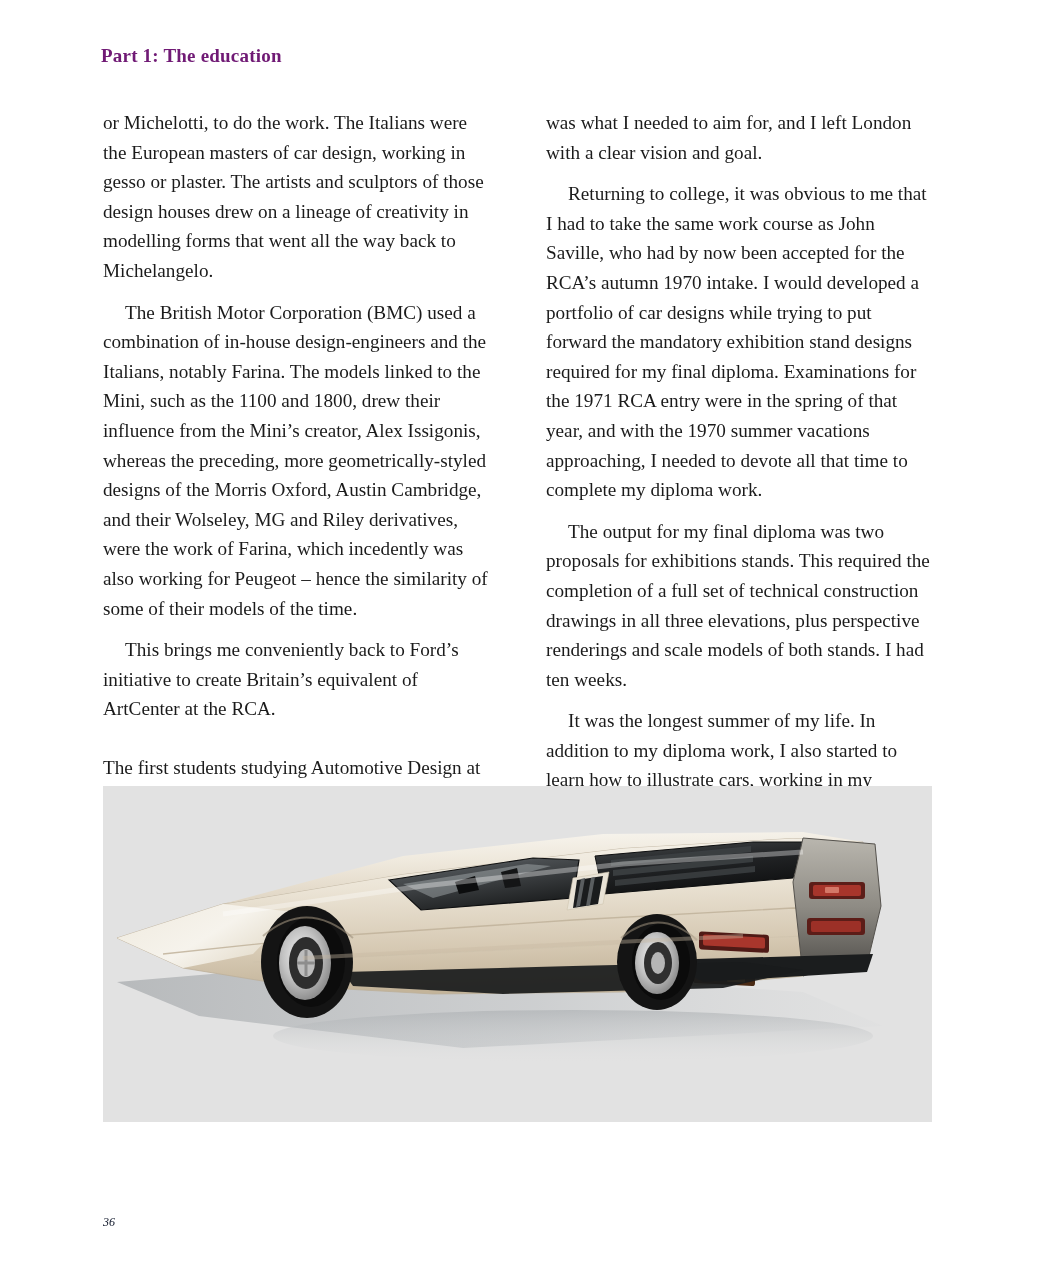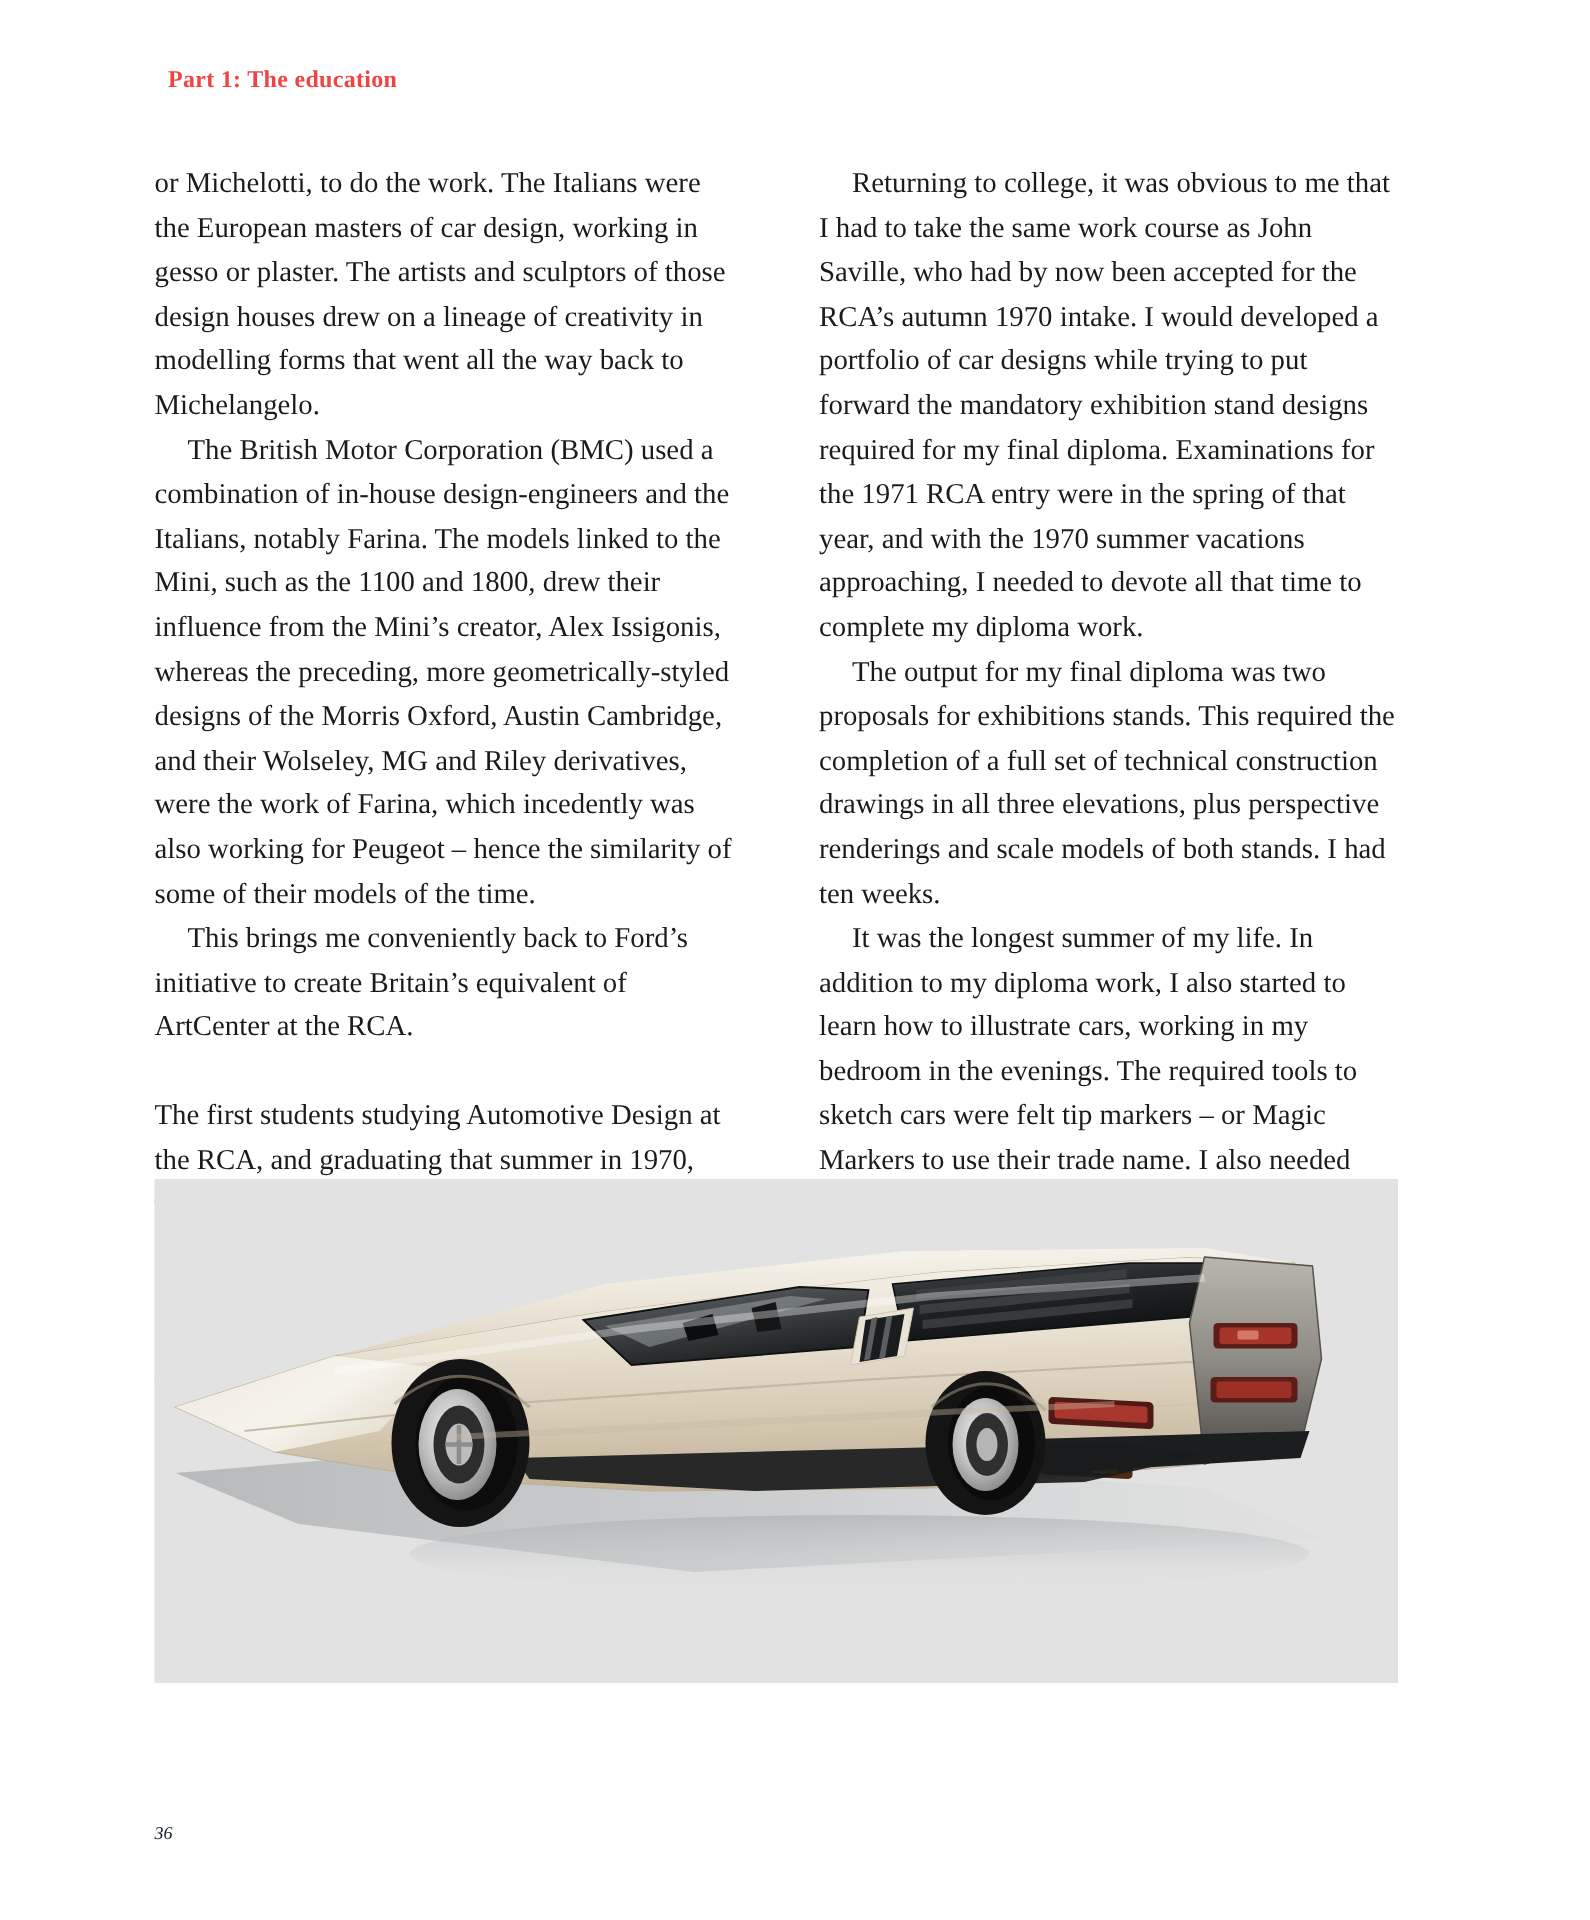--- a/index.html
+++ b/index.html
@@ -21,26 +21,26 @@
     position: absolute;
     left: 0; top: 0;
     width: 1060px;
     height: 1280px;
     background: #ffffff;
   }
 
   
   .running-head {
     position: absolute;
-    left: 112px;
+    left: 101px;
     top: 45px;
-    font-size: 16px;
+    font-size: 19px;
     font-weight: bold;
     letter-spacing: 0.2px;
-    color: #ef4444;
+    color: #701a75;
   }
 
   
   .columns {
     position: absolute;
     left: 103px;
     top: 108px;
     width: 830px;
     height: 665px;
     display: flex;
@@ -52,21 +52,21 @@
   }
 
   .column p {
     font-size: 19.2px;
     line-height: 29.6px;
     text-align: left;
     color: #1b1b1b;
     hyphens: none;
   }
 
-  .column p.indent { text-indent: 22px; }
+  .column p.indent { text-indent: 22px; margin-top: 12px; }
   .column p.gap-before { margin-top: 29.6px; }
 
   
   .figure {
     position: absolute;
     left: 103px;
     top: 786px;
     width: 829px;
     height: 336px;
   }
@@ -113,20 +113,21 @@
 
     <div class="column">
       <p class="indent-none">or Michelotti, to do the work. The Italians were the European masters of car design, working in gesso or plaster. The artists and sculptors of those design houses drew on a lineage of creativity in modelling forms that went all the way back to Michelangelo.</p>
       <p class="indent">The British Motor Corporation (BMC) used a combination of in-house design-engineers and the Italians, notably Farina. The models linked to the Mini, such as the 1100 and 1800, drew their influence from the Mini’s creator, Alex Issigonis, whereas the preceding, more geometrically-styled designs of the Morris Oxford, Austin Cambridge, and their Wolseley, MG and Riley derivatives, were the work of Farina, which incedently was also working for Peugeot – hence the similarity of some of their models of the time.</p>
       <p class="indent">This brings me conveniently back to Ford’s initiative to create Britain’s equivalent of ArtCenter at the RCA.</p>
       <p class="gap-before">The first students studying Automotive Design at the RCA, and graduating that summer in 1970, were an Englishman called Peter Stevens and a Scotsman named Dawson Sellar.</p>
       <p class="indent">I made my way to their display and stood memorised by the artistic skills displayed by the work in front of me. Never more had I been so sure that this</p>
     </div>
 
     <div class="column">
+      <p class="indent-none">was what I needed to aim for, and I left London with a clear vision and goal.</p>
       <p class="indent">Returning to college, it was obvious to me that I had to take the same work course as John Saville, who had by now been accepted for the RCA’s autumn 1970 intake. I would developed a portfolio of car designs while trying to put forward the mandatory exhibition stand designs required for my final diploma. Examinations for the 1971 RCA entry were in the spring of that year, and with the 1970 summer vacations approaching, I needed to devote all that time to complete my diploma work.</p>
       <p class="indent">The output for my final diploma was two proposals for exhibitions stands. This required the completion of a full set of technical construction drawings in all three elevations, plus perspective renderings and scale models of both stands. I had ten weeks.</p>
       <p class="indent">It was the longest summer of my life. In addition to my diploma work, I also started to learn how to illustrate cars, working in my bedroom in the evenings. The required tools to sketch cars were felt tip markers – or Magic Markers to use their trade name. I also needed drawing curves and ellipse guides to create the perspective renditions of the wheels.</p>
       <p class="indent">John Camb had lent me the Ken Greenley Pontiac illustration. I tried to copy his illustration, in order</p>
     </div>
 
   </div>
 
   <div class="figure">
     <div class="illus-panel">

